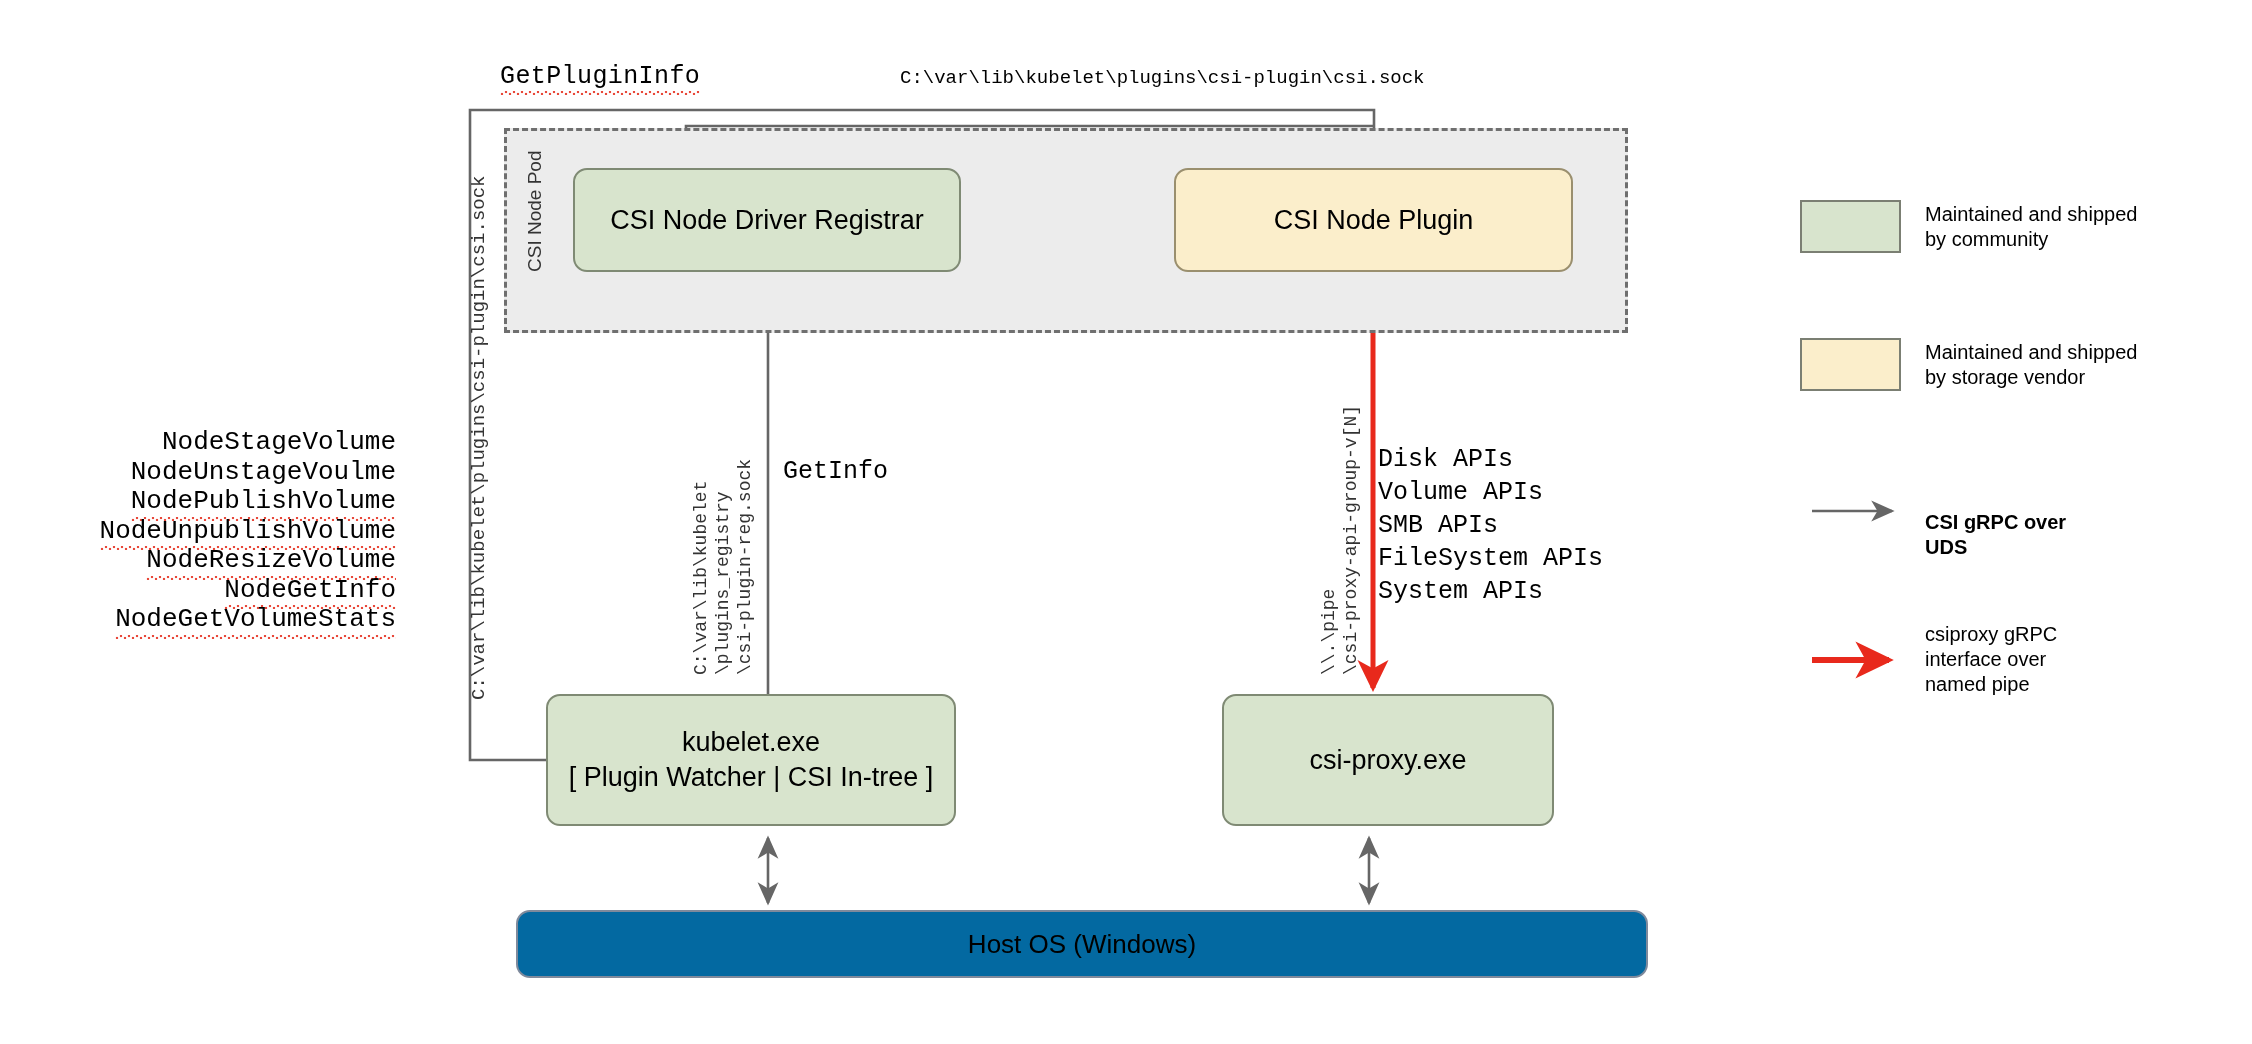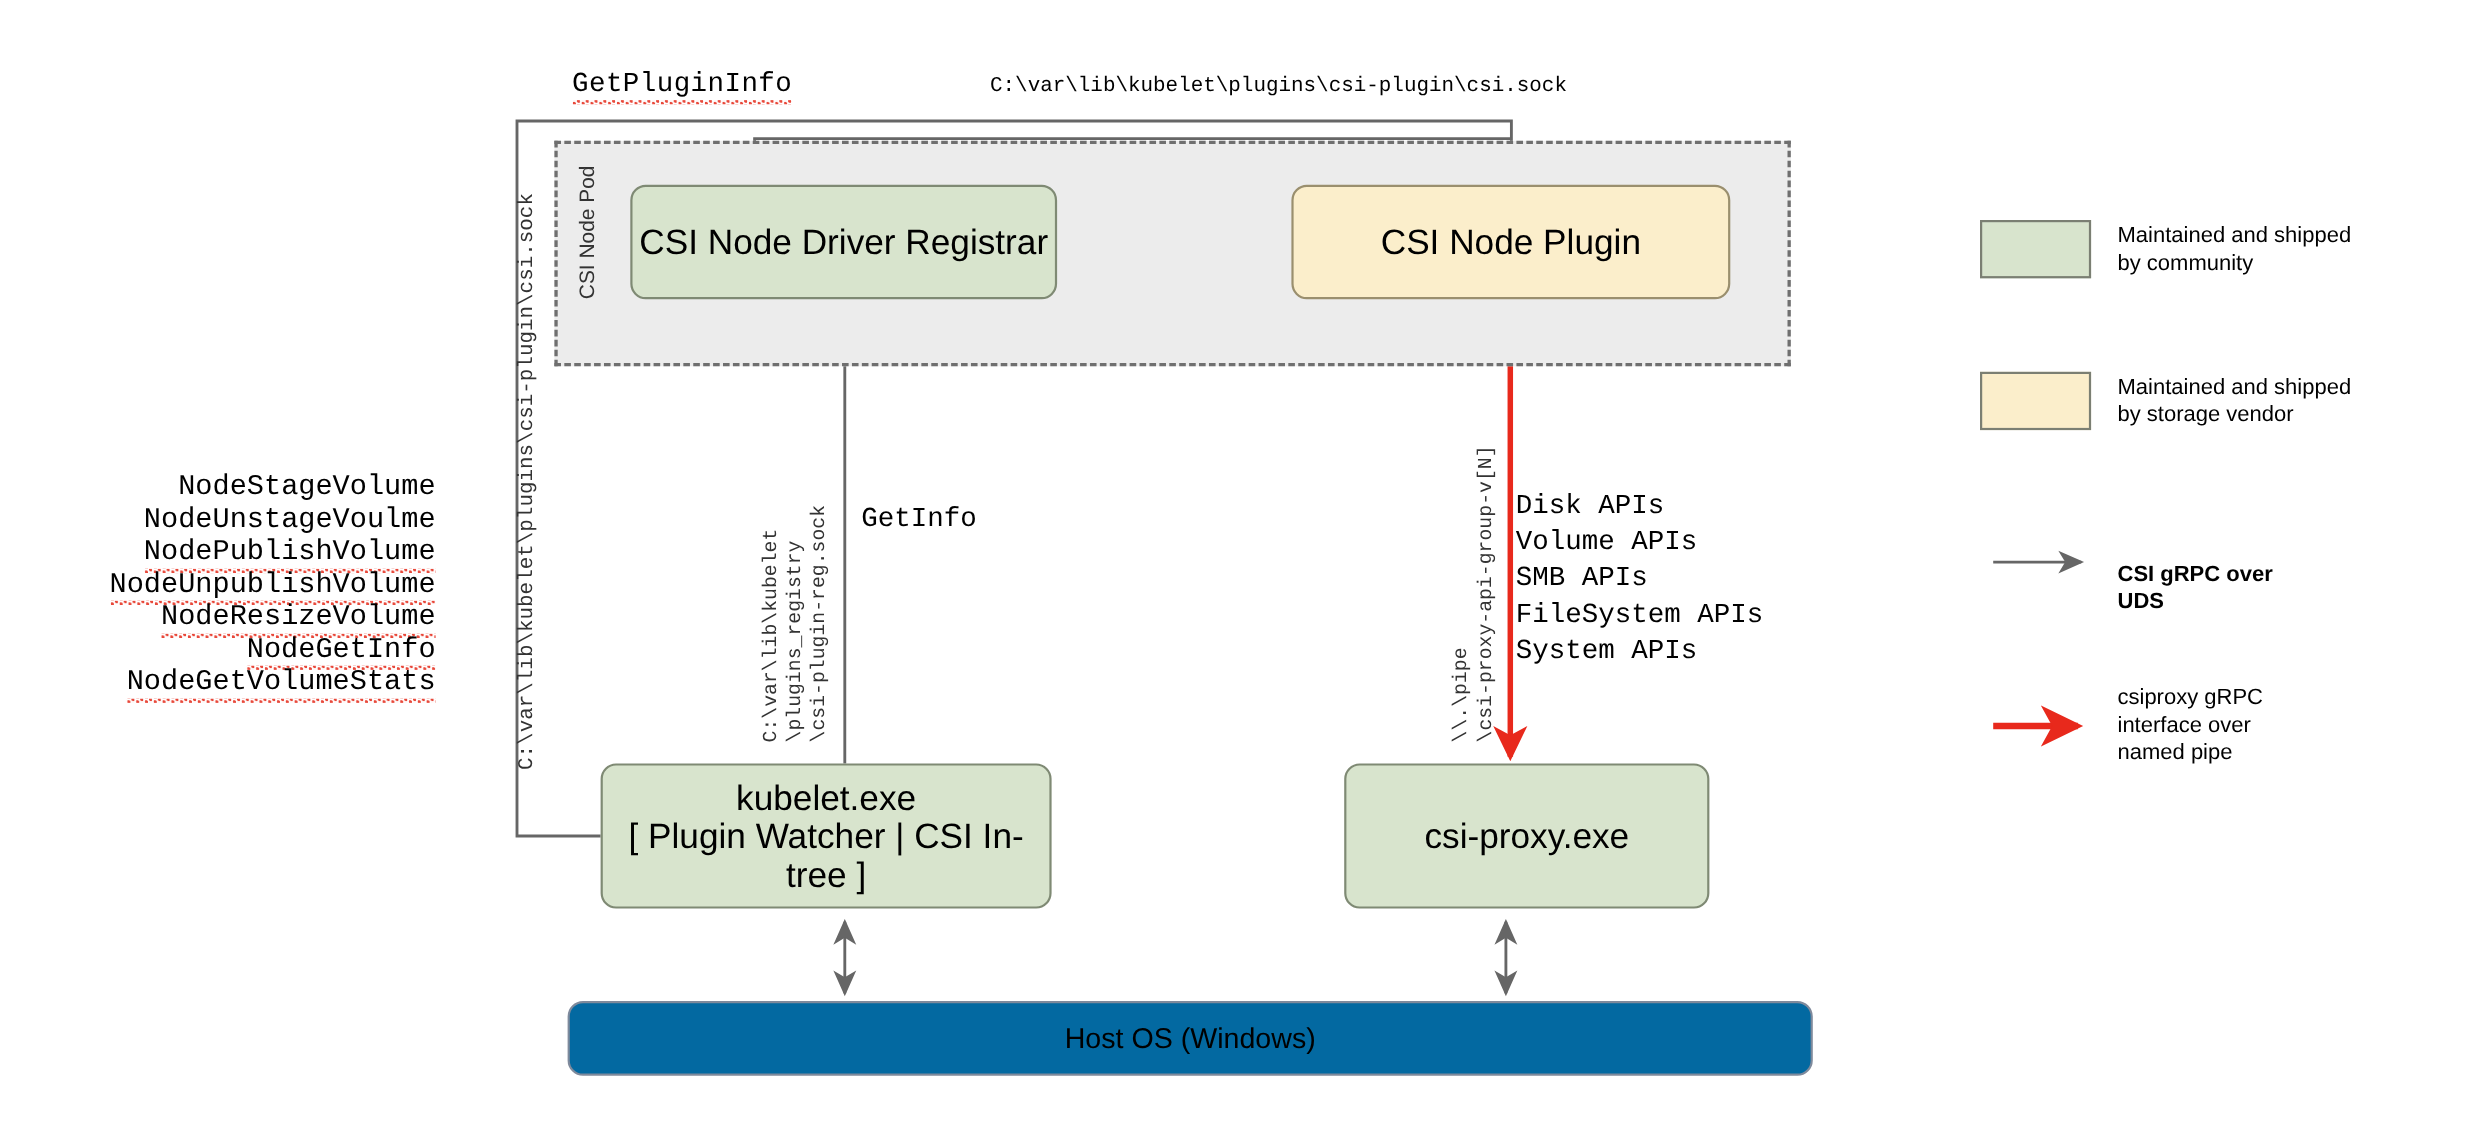--- a/index.html
+++ b/index.html
@@ -9,21 +9,21 @@
     color:#000000;
   }
   #canvas{position:absolute;left:0;top:0;width:2252px;height:1044px;}
   .abs{position:absolute;}
 
   
   .mono{font-family:"Liberation Mono", monospace;}
   .sans{font-family:"Liberation Sans", sans-serif;}
 
   .lbl-getplugininfo{
-    left:520px;top:62px;font-size:25px;letter-spacing:.4px;
+    left:500px;top:62px;font-size:25px;letter-spacing:.4px;
     white-space:nowrap;
   }
   .lbl-sockpath-top{
     left:900px;top:67px;font-size:19px;white-space:nowrap;
   }
   .lbl-getinfo{
     left:783px;top:455px;font-size:25px;line-height:34px;white-space:nowrap;
   }
   .lbl-apis{
     left:1378px;top:443px;font-size:25px;line-height:33px;white-space:nowrap;
@@ -62,21 +62,21 @@
     left:1318px;top:675px;font-size:18px;line-height:22px;color:#333;
   }
   .podlabel{
     left:524px;top:272px;font-size:19px;color:#333;
   }
 
   
   .node{
     position:absolute;border:2px solid #7b7f73;border-radius:14px;
     display:flex;align-items:center;justify-content:center;
-    text-align:center;font-size:32px;line-height:35px;
+    text-align:center;font-size:27px;line-height:35px;
     box-sizing:border-box;
   }
   .green{background:#d8e4cd;border-color:#7f8a74;}
   .yellow{background:#fbeecb;border-color:#9a8f6e;}
   .blue{background:#0369a1;border-color:#7f8a9c;}
 
   .box-registrar{left:573px;top:168px;width:388px;height:104px;}
   .box-plugin{left:1174px;top:168px;width:399px;height:104px;}
   .box-kubelet{left:546px;top:694px;width:410px;height:132px;}
   .box-csiproxy{left:1203px;top:694px;width:332px;height:132px;margin-left:19px;}

